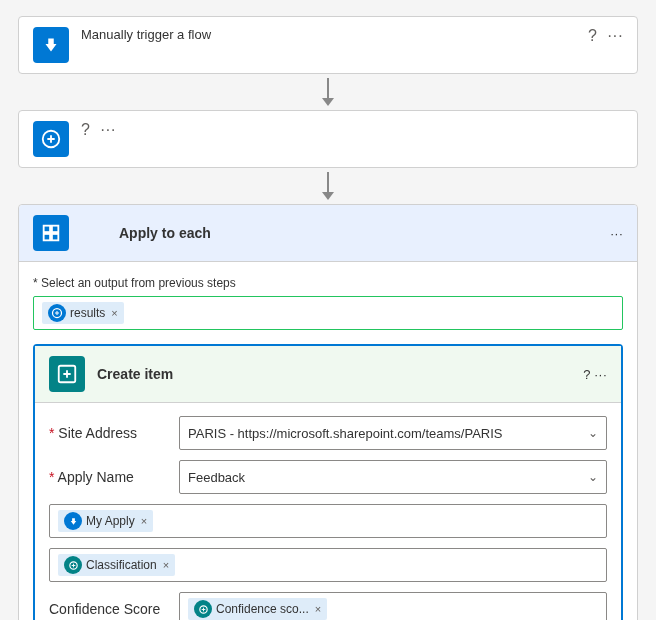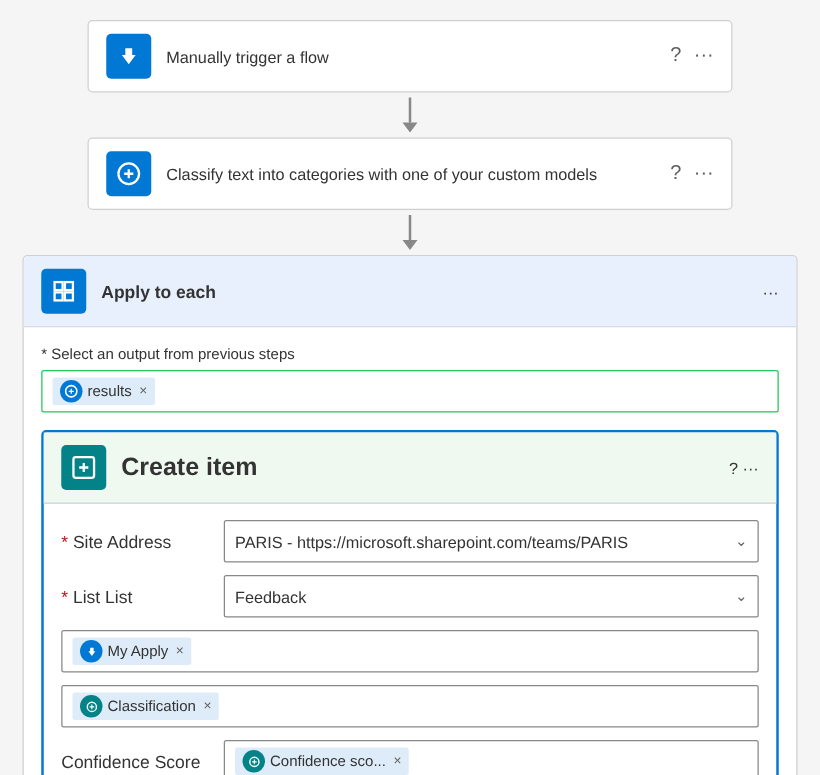--- a/index.html
+++ b/index.html
@@ -15,26 +15,26 @@
 
     .flow-container {
       display: flex;
       flex-direction: column;
       align-items: center;
       gap: 0;
     }
 
     
     .step-card {
-      width: 516px;
+      width: 620px;
       background: #fff;
       border: 1px solid #d0d0d0;
       border-radius: 4px;
       display: flex;
-      align-items: center;
+      align-items: flex-start;
       padding: 10px 14px;
       position: relative;
     }
 
     .step-card .step-icon {
       width: 36px;
       height: 36px;
       border-radius: 4px;
       background: #0078d4;
       display: flex;
@@ -93,20 +93,21 @@
       background: #fff;
     }
 
     .apply-each-header {
       background: #e8f0fe;
       border-bottom: 1px solid #d0d0d0;
       padding: 10px 14px;
       display: flex;
       align-items: center;
       border-radius: 4px 4px 0 0;
+      gap: 38px;
     }
 
     .apply-each-header .step-icon {
       width: 36px;
       height: 36px;
       border-radius: 4px;
       background: #0078d4;
       display: flex;
       align-items: center;
       justify-content: center;
@@ -181,21 +182,21 @@
       background: #038387;
       display: flex;
       align-items: center;
       justify-content: center;
       margin-right: 12px;
       flex-shrink: 0;
     }
 
     .create-item-header .ci-title {
       flex: 1;
-      font-size: 20px;
+      font-size: 14px;
       font-weight: 600;
       color: #333;
     }
 
     .create-item-body {
       padding: 12px 14px;
     }
 
     .field-row {
       display: flex;
@@ -285,21 +286,20 @@
     <div class="arrow-head"></div>
   </div>
 
   <div class="step-card">
     <div class="step-icon">
       <svg width="22" height="22" viewBox="0 0 24 24" fill="none">
         <circle cx="12" cy="12" r="9" stroke="white" stroke-width="2"></circle>
         <path d="M8 12h8M12 8v8" stroke="white" stroke-width="2"></path>
       </svg>
     </div>
-    <span class="step-title">Classify text into categories with one of your custom models</span>
     <div class="step-actions">
       <span class="help-icon">?</span>
       <span class="more-icon">···</span>
     </div>
   </div>
 
   <div class="arrow-connector">
     <div class="arrow-line"></div>
     <div class="arrow-head"></div>
   </div>
@@ -363,21 +363,21 @@
               <span class="required">* </span><span>Site Address</span>
             </div>
             <div class="field-value dropdown">
               <span class="value-text">PARIS - https://microsoft.sharepoint.com/teams/PARIS</span>
               <span class="dropdown-arrow">⌄</span>
             </div>
           </div>
 
           <div class="field-row">
             <div class="field-label">
-              <span class="required">* </span><span>List List</span>
+              <span class="required">* </span><span>Apply Name</span>
             </div>
             <div class="field-value dropdown">
               <span class="value-text">Feedback</span>
               <span class="dropdown-arrow">⌄</span>
             </div>
           </div>
 
           <div class="field-row">
             <div class="field-value">
               <div class="token-chip">

